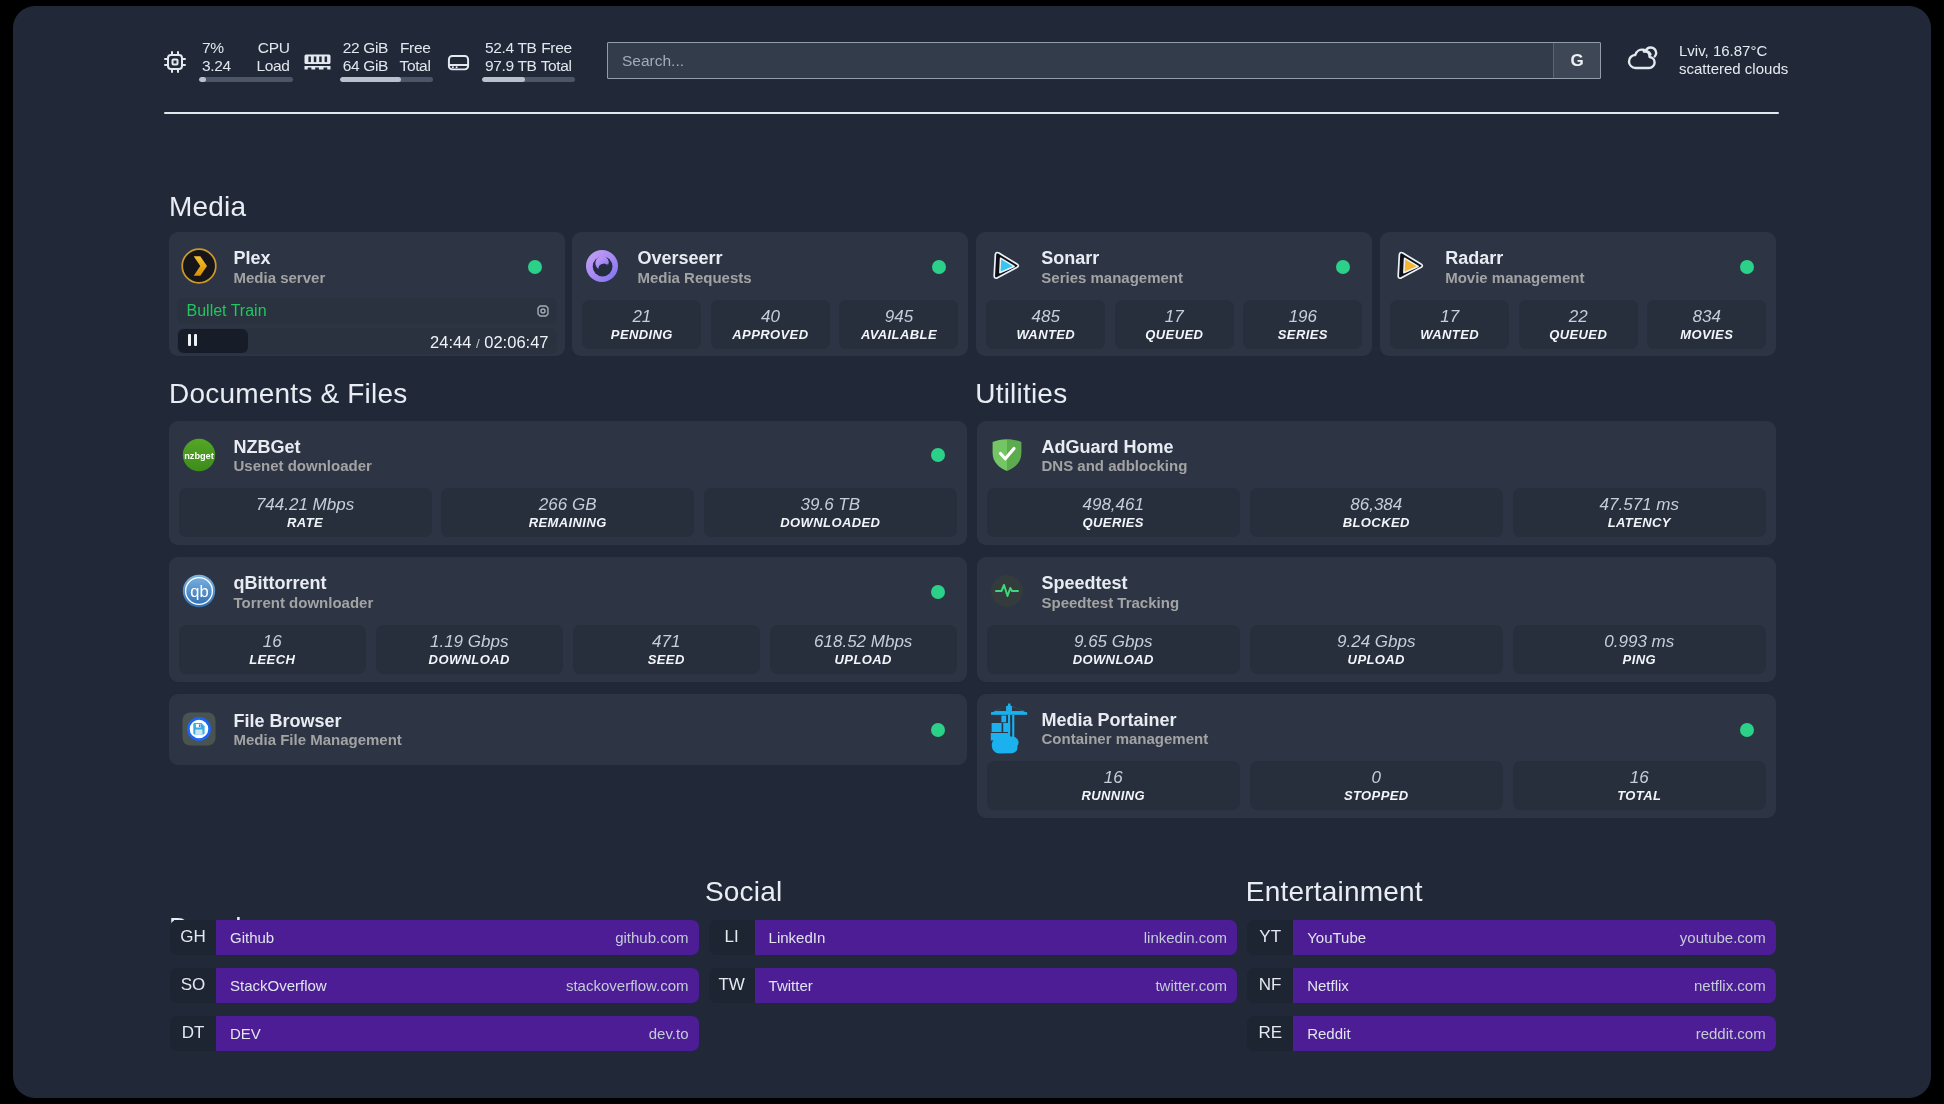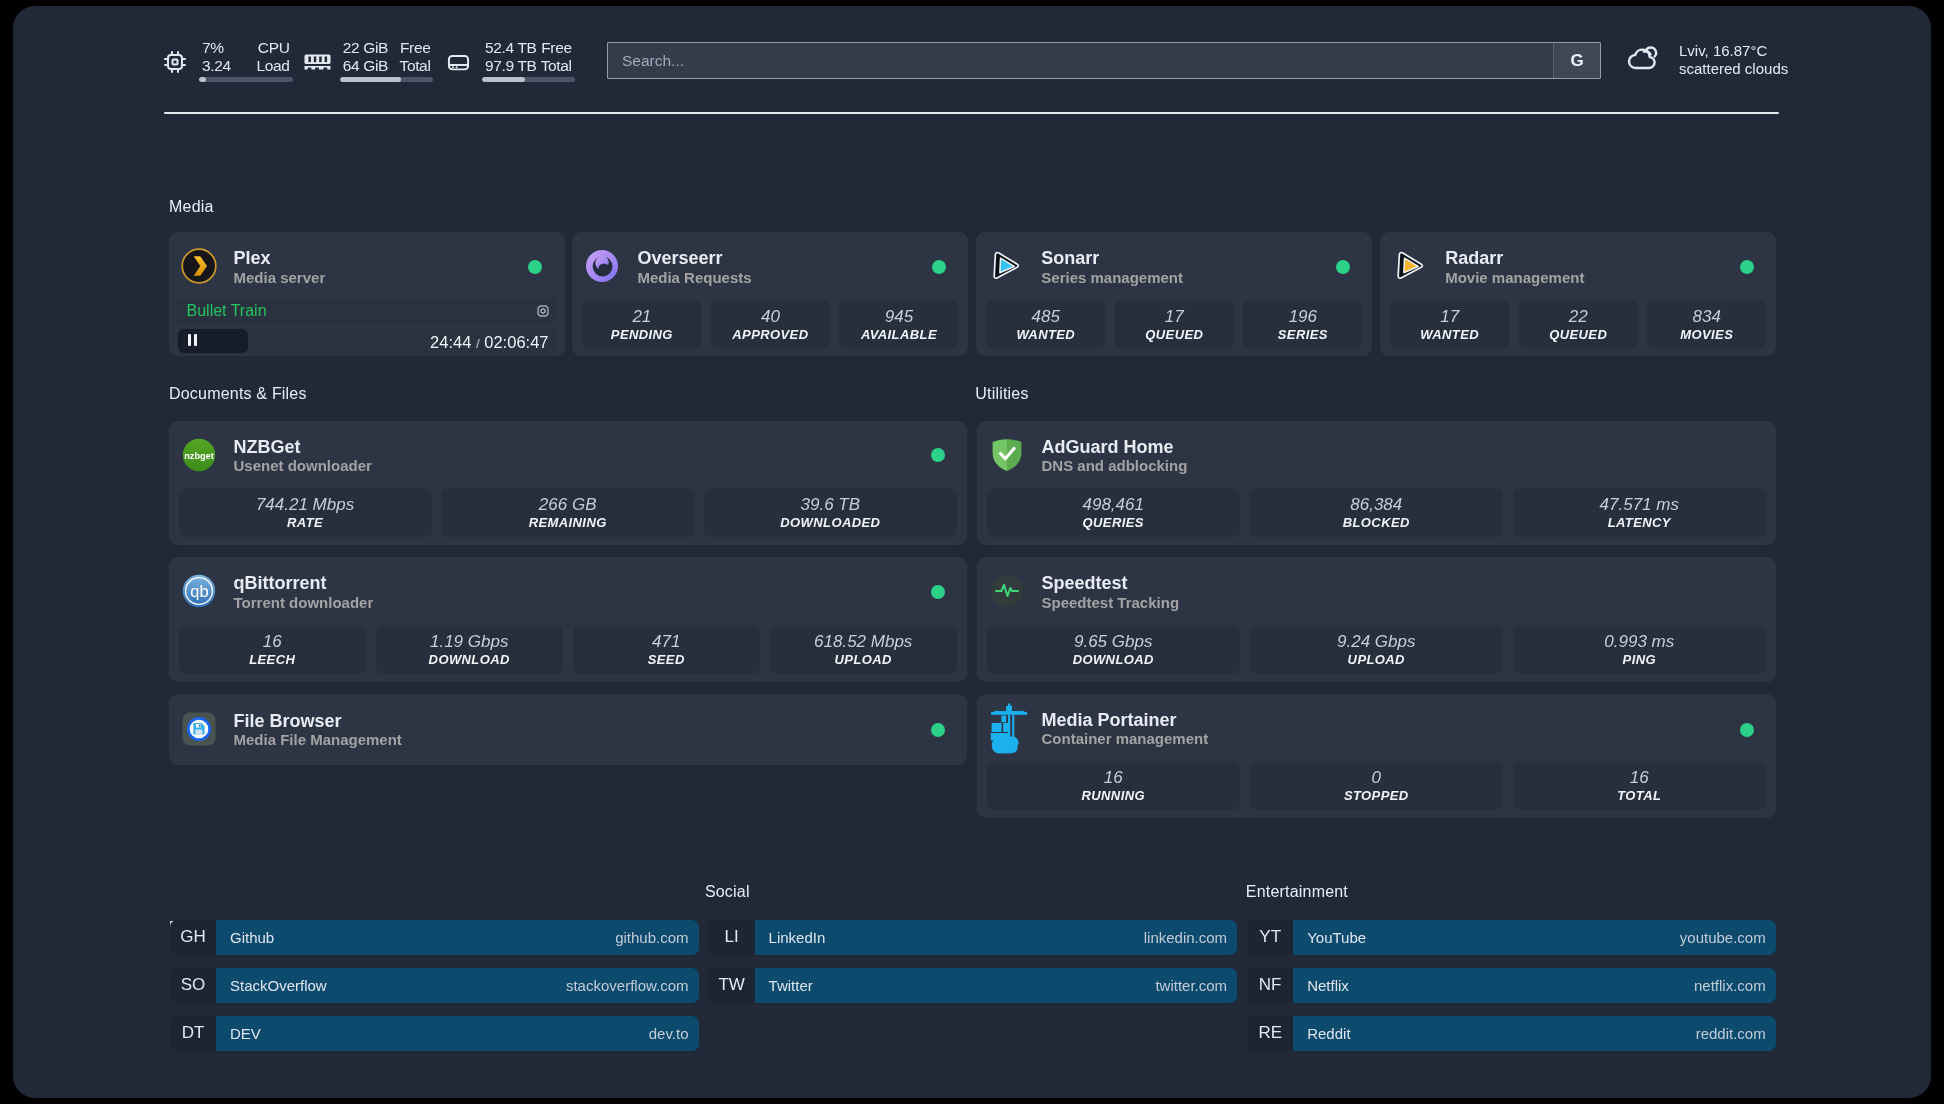--- a/index.html
+++ b/index.html
@@ -1,38 +1,38 @@
 <!DOCTYPE html>
 <html><head>
 <meta charset="utf-8">
 <style>
   * { margin:0; padding:0; box-sizing:border-box; }
   html,body { width:1944px; height:1104px; background:#000; font-family:"Liberation Sans", sans-serif; overflow:hidden; }
   .page { position:absolute; left:13px; top:6px; width:1918px; height:1092px; background:#212939; border-radius:22px; }
   .abs { position:absolute; }
-  .hdg { position:absolute; font-size:16px; line-height:25px; color:#e9edf3; font-weight:500; letter-spacing:0.2px; }
+  .hdg { position:absolute; font-size:28px; line-height:25px; color:#e9edf3; font-weight:500; letter-spacing:0.2px; }
   .card { position:absolute; background:#2d3544; border-radius:9px; }
   .icon32 { position:absolute; left:13px; top:17px; width:34px; height:34px; }
   .ctitle { position:absolute; left:65px; top:16px; font-size:18px; line-height:20px; font-weight:600; color:#e8ecf2; }
   .csub { position:absolute; left:65px; top:36.5px; font-size:15px; line-height:17px; color:#a3a3a3;font-weight:bold; }
   .dot { position:absolute; width:14px; height:14px; border-radius:50%; background:#2bd188; top:27.5px; }
   .stats { position:absolute; left:10px; top:67.6px; right:10px; height:49px; display:flex; gap:9.6px;font-style:italic; }
   .sbox { flex:1; background:#272f3d; border-radius:7px; text-align:center; }
   .sval { margin-top:7px; font-size:17px; line-height:20px; color:#c7ceda; }
   .slab { margin-top:0px; font-size:13px; line-height:15px; font-weight:700; color:#f2f5f9; letter-spacing:0.4px; }
   .mrow { position:absolute; left:8px; height:25.5px; border-radius:6px; background:#2a323f; }
   .metric { position:absolute; top:39.3px; color:#e2e7ee; font-size:15.5px; letter-spacing:-0.35px; }
   .mline { display:flex; justify-content:space-between; line-height:17.7px; padding:0 3px; white-space:nowrap; }
   .mline span { flex-shrink:0; }
   .mbar { position:absolute; top:37.8px; left:0; right:0; height:4.5px; border-radius:2.5px; background:#4c5668; overflow:hidden; }
   .mfill { height:100%; background:#b9c1cd; border-radius:2.5px; }
   .bk-col { position:absolute; width:528.5px; }
   .bkrow { position:absolute; left:0; width:528.5px; height:35px; border-radius:7px; background:#1d2533; }
   .bkabbr { position:absolute; left:0; top:0; width:46px; height:35px; display:flex; align-items:center; justify-content:center; font-size:17px; font-weight:500; color:#e4e9f0; }
-  .bkbody { position:absolute; left:46px; right:0; top:0; height:35px; background:#0c4a6e; border-radius:0 7px 7px 0; display:flex; align-items:center;gap:33px; }
+  .bkbody { position:absolute; left:46px; right:0; top:0; height:35px; background:#4c1d95; border-radius:0 7px 7px 0; display:flex; align-items:center;gap:33px; }
   .bkname { margin-left:14px; font-size:15px; color:#e0e5ed; flex:1; }
   .bkurl { margin-right:10px; font-size:15px; color:#c3cbd7; }
 </style>
 </head>
 <body>
 <div class="page"></div>
 <div class="abs" style="left:0;top:0;width:1944px;height:1104px;">
 
   <svg class="abs" style="left:163px;top:50px;" width="24" height="24" viewBox="0 0 24 24" fill="none" stroke="#e4e9f0" stroke-width="2" stroke-linecap="round" stroke-linejoin="round">
     <rect x="5" y="5" width="14" height="14" rx="3"></rect>

